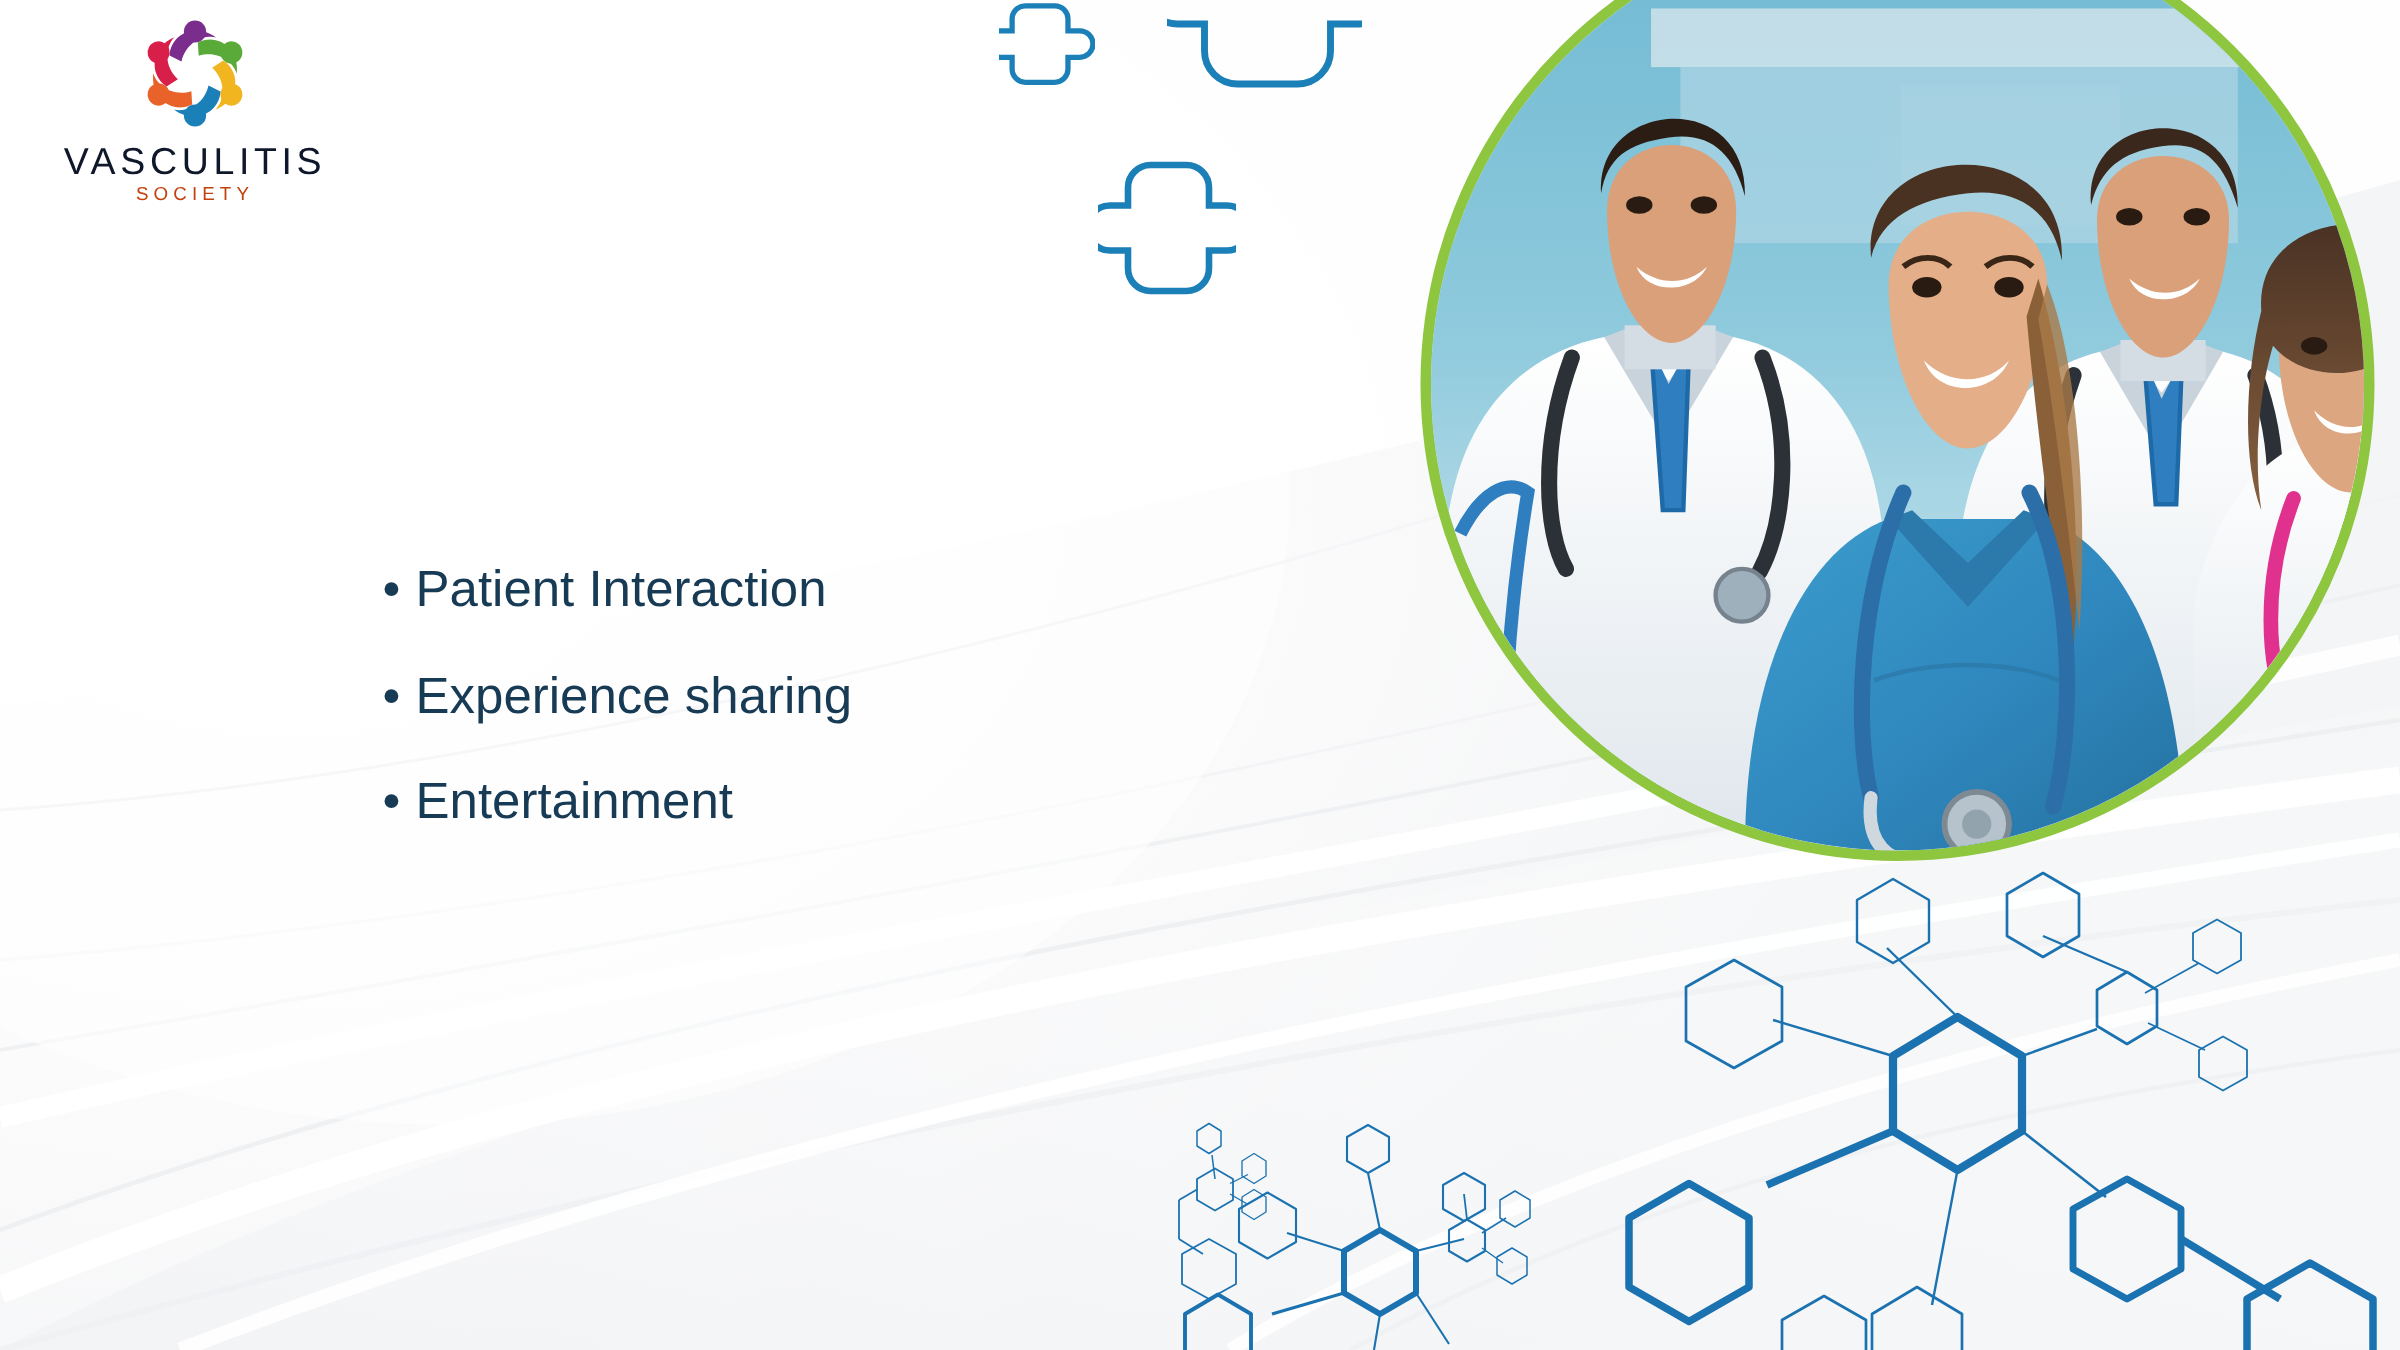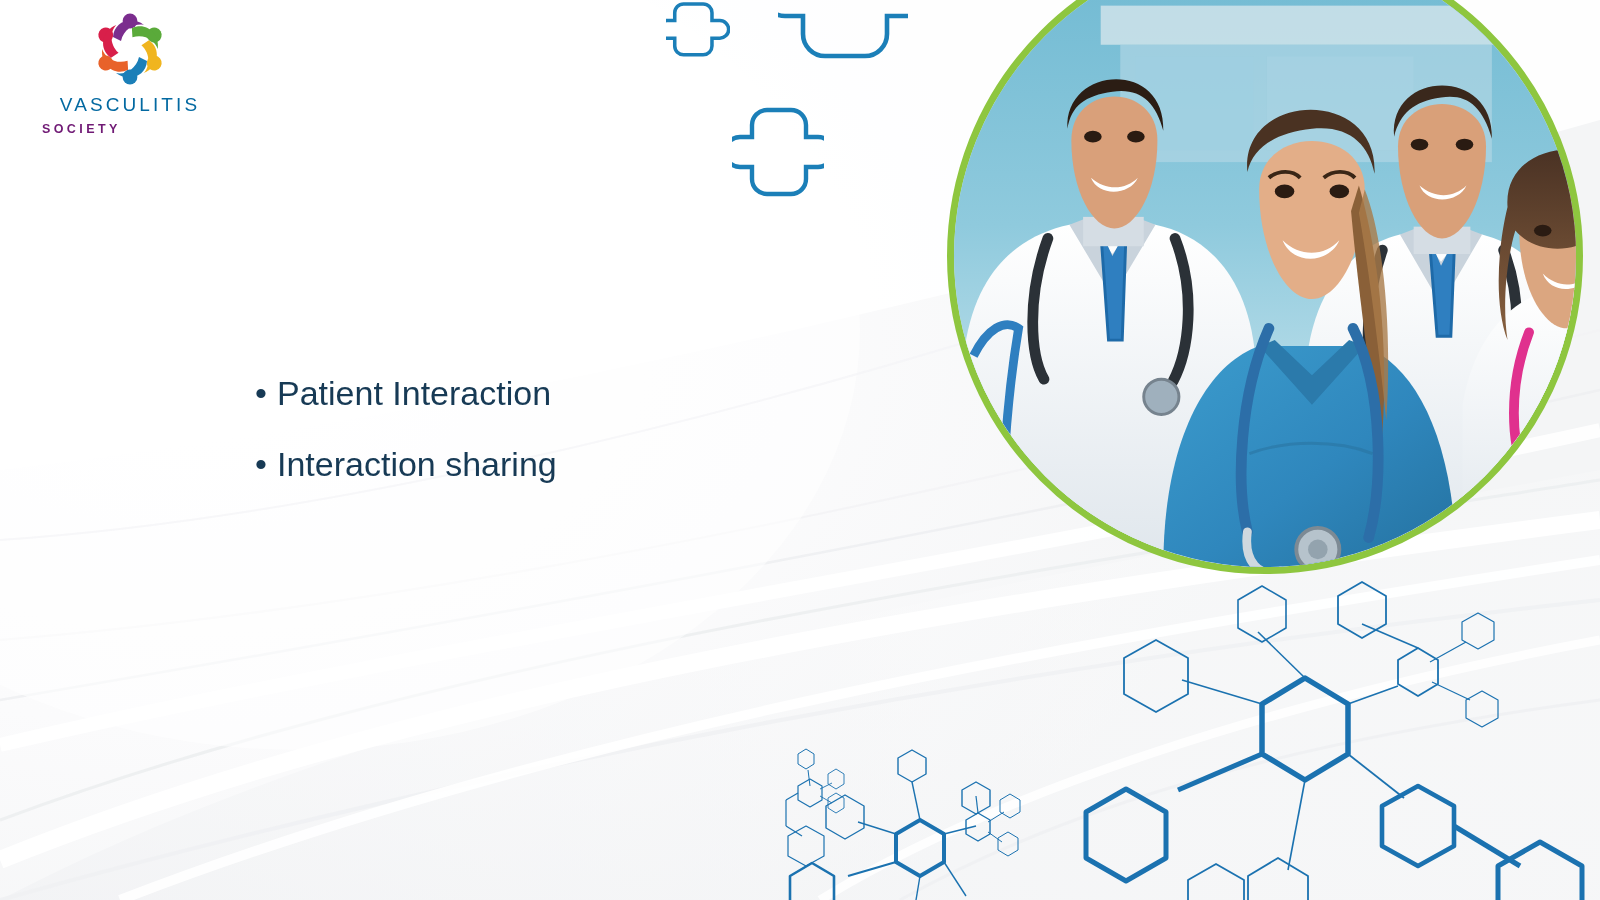--- a/index.html
+++ b/index.html
@@ -101,34 +101,35 @@
     top: 0px;
     width: 100px;
     height: 86px;
   }
   #logo-word {
     position: absolute;
     left: 0;
     top: 88px;
     width: 176px;
     text-align: center;
-    font-size: 19px;
+    font-size: 25px;
     letter-spacing: 3.1px;
-    color: #0369a1;
+    color: #0f172a;
     font-weight: 400;
   }
   #logo-sub {
     position: absolute;
     left: 0;
     top: 116px;
     width: 176px;
+    text-align: center;
     font-size: 12.5px;
     letter-spacing: 3.4px;
-    color: #701a75;
-    font-weight: 700;
+    color: #c2410c;
+    font-weight: 400;
   }
 </style>
 </head>
 <body>
 
 <div id="slide">
 
   <div class="bg-layer bg-base"></div>
 
   <svg class="bg-layer" viewBox="0 0 1600 900" preserveAspectRatio="none">
@@ -326,21 +327,24 @@
       </g>
     </svg>
   </div>
 
 
   <ul id="bullet-list">
     <li>
       <span class="bullet-dot">•</span><span>Patient Interaction</span>
     </li>
     <li>
-      <span class="bullet-dot">•</span><span>Interaction sharing</span>
+      <span class="bullet-dot">•</span><span>Experience sharing</span>
+    </li>
+    <li>
+      <span class="bullet-dot">•</span><span>Entertainment</span>
     </li>
   </ul>
 
   <div id="logo">
     <svg id="logo-mark" viewBox="0 0 100 86">
       <g transform="translate(50,43)">
         <g transform="rotate(0)">
           <circle cx="0" cy="-28" r="7.4" fill="#7b2d8e"></circle>
           <path d="M-17 -12 C -16 -27, 1 -34, 14 -24 C 6 -26, -6 -21, -9 -8 Z" fill="#7b2d8e"></path>
         </g>

